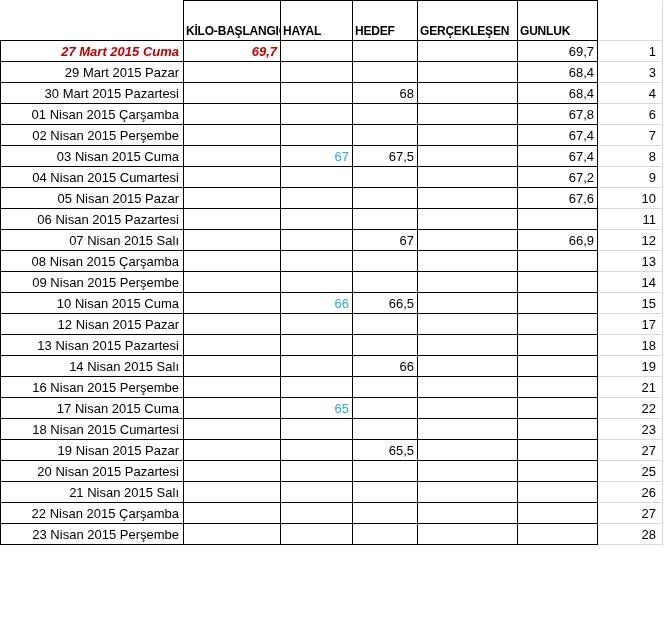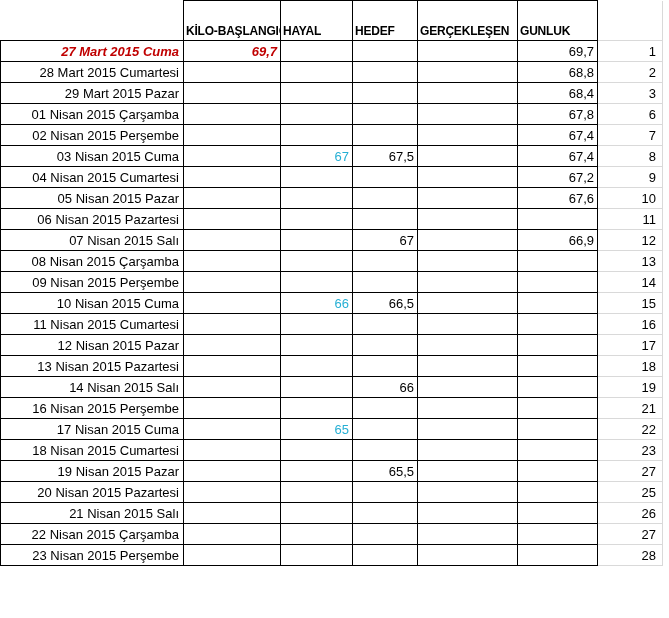--- a/index.html
+++ b/index.html
@@ -58,40 +58,40 @@
           <td class="b ra c-date">27 Mart 2015 Cuma</td>
           <td class="b rn c-kilo">69,7</td>
           <td class="b rn c-hayal"></td>
           <td class="b rn c-hedef"></td>
           <td class="b rn c-gercek"></td>
           <td class="b rn c-gunluk">69,7</td>
           <td class="numcell">1</td>
           <td></td>
         </tr>
         <tr>
-          <td class="b ra c-date">28 Mart 2015 Cumartesi</td>
-          <td class="b rn c-kilo"></td>
-          <td class="b rn c-hayal"></td>
-          <td class="b rn c-hedef"></td>
-          <td class="b rn c-gercek"></td>
-          <td class="b rn c-gunluk">68,8</td>
-          <td class="numcell">2</td>
-          <td></td>
-        </tr>
-        <tr>
           <td class="b ra c-date">29 Mart 2015 Pazar</td>
           <td class="b rn c-kilo"></td>
           <td class="b rn c-hayal"></td>
           <td class="b rn c-hedef"></td>
           <td class="b rn c-gercek"></td>
           <td class="b rn c-gunluk">68,4</td>
           <td class="numcell">3</td>
           <td></td>
         </tr>
         <tr>
+          <td class="b ra c-date">30 Mart 2015 Pazartesi</td>
+          <td class="b rn c-kilo"></td>
+          <td class="b rn c-hayal"></td>
+          <td class="b rn c-hedef">68</td>
+          <td class="b rn c-gercek"></td>
+          <td class="b rn c-gunluk">68,4</td>
+          <td class="numcell">4</td>
+          <td></td>
+        </tr>
+        <tr>
           <td class="b ra c-date">01 Nisan 2015 Çarşamba</td>
           <td class="b rn c-kilo"></td>
           <td class="b rn c-hayal"></td>
           <td class="b rn c-hedef"></td>
           <td class="b rn c-gercek"></td>
           <td class="b rn c-gunluk">67,8</td>
           <td class="numcell">6</td>
           <td></td>
         </tr>
         <tr>
@@ -175,30 +175,20 @@
           <td></td>
         </tr>
         <tr>
           <td class="b ra c-date">10 Nisan 2015 Cuma</td>
           <td class="b rn c-kilo"></td>
           <td class="b rn c-hayal">66</td>
           <td class="b rn c-hedef">66,5</td>
           <td class="b rn c-gercek"></td>
           <td class="b rn c-gunluk"></td>
           <td class="numcell">15</td>
-          <td></td>
-        </tr>
-        <tr>
-          <td class="b ra c-date">11 Nisan 2015 Cumartesi</td>
-          <td class="b rn c-kilo"></td>
-          <td class="b rn c-hayal"></td>
-          <td class="b rn c-hedef"></td>
-          <td class="b rn c-gercek"></td>
-          <td class="b rn c-gunluk"></td>
-          <td class="numcell">16</td>
           <td></td>
         </tr>
         <tr>
           <td class="b ra c-date">12 Nisan 2015 Pazar</td>
           <td class="b rn c-kilo"></td>
           <td class="b rn c-hayal"></td>
           <td class="b rn c-hedef"></td>
           <td class="b rn c-gercek"></td>
           <td class="b rn c-gunluk"></td>
           <td class="numcell">17</td>

